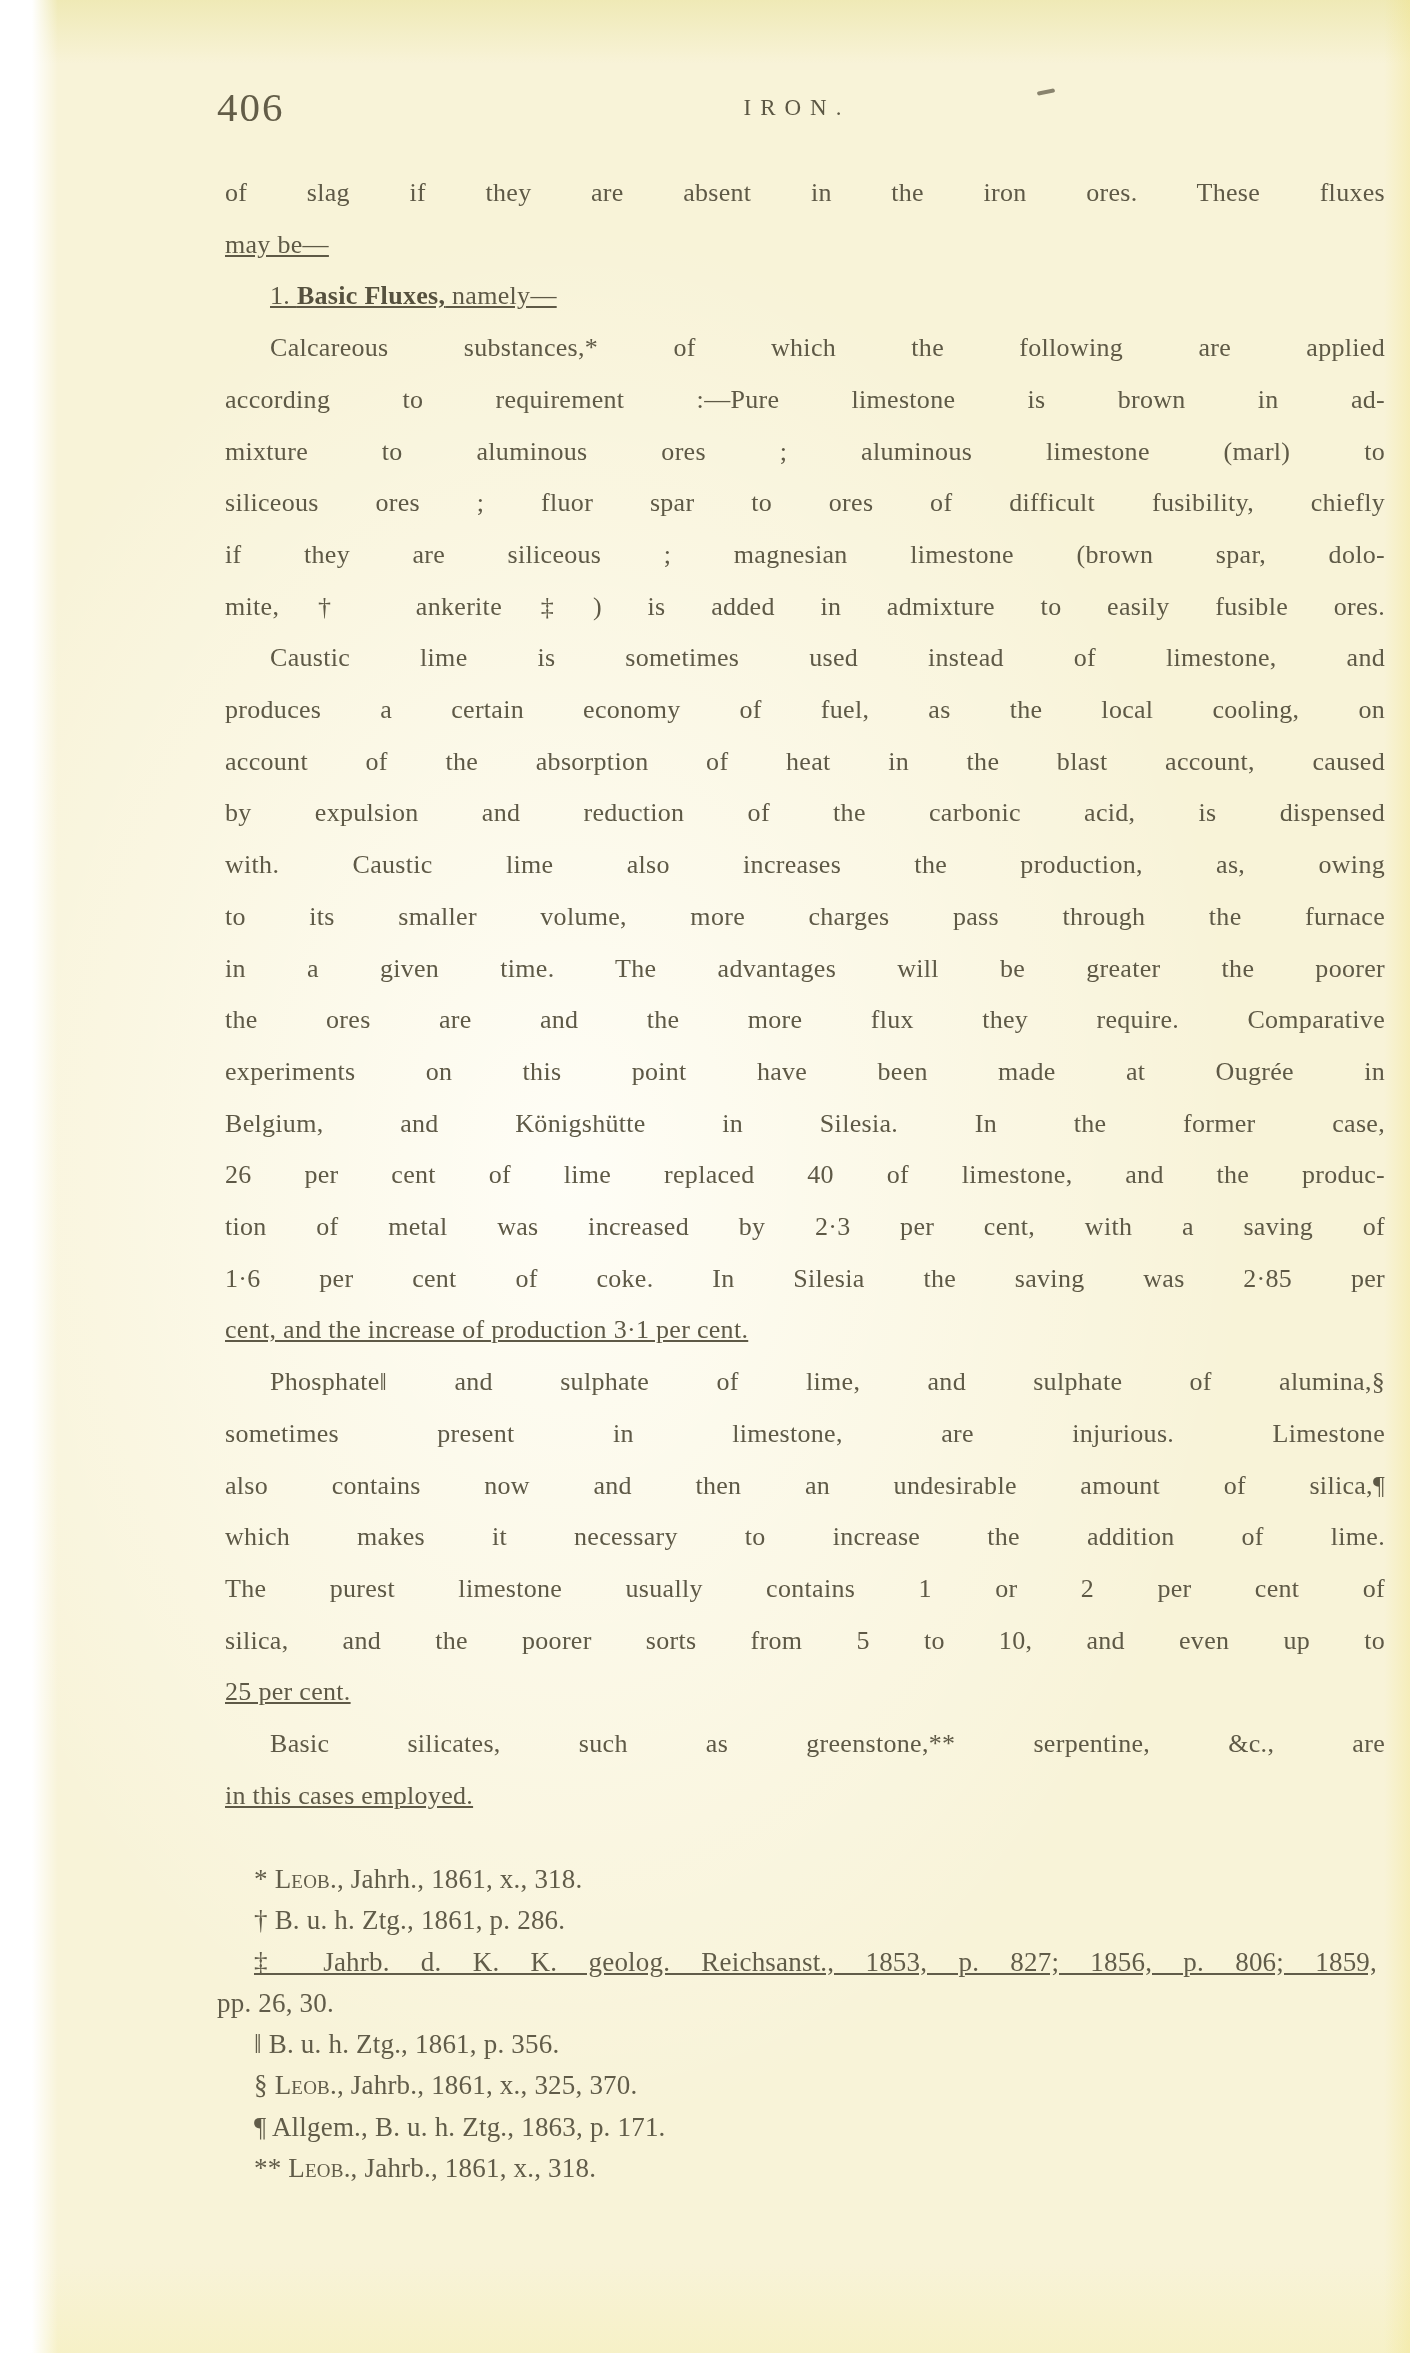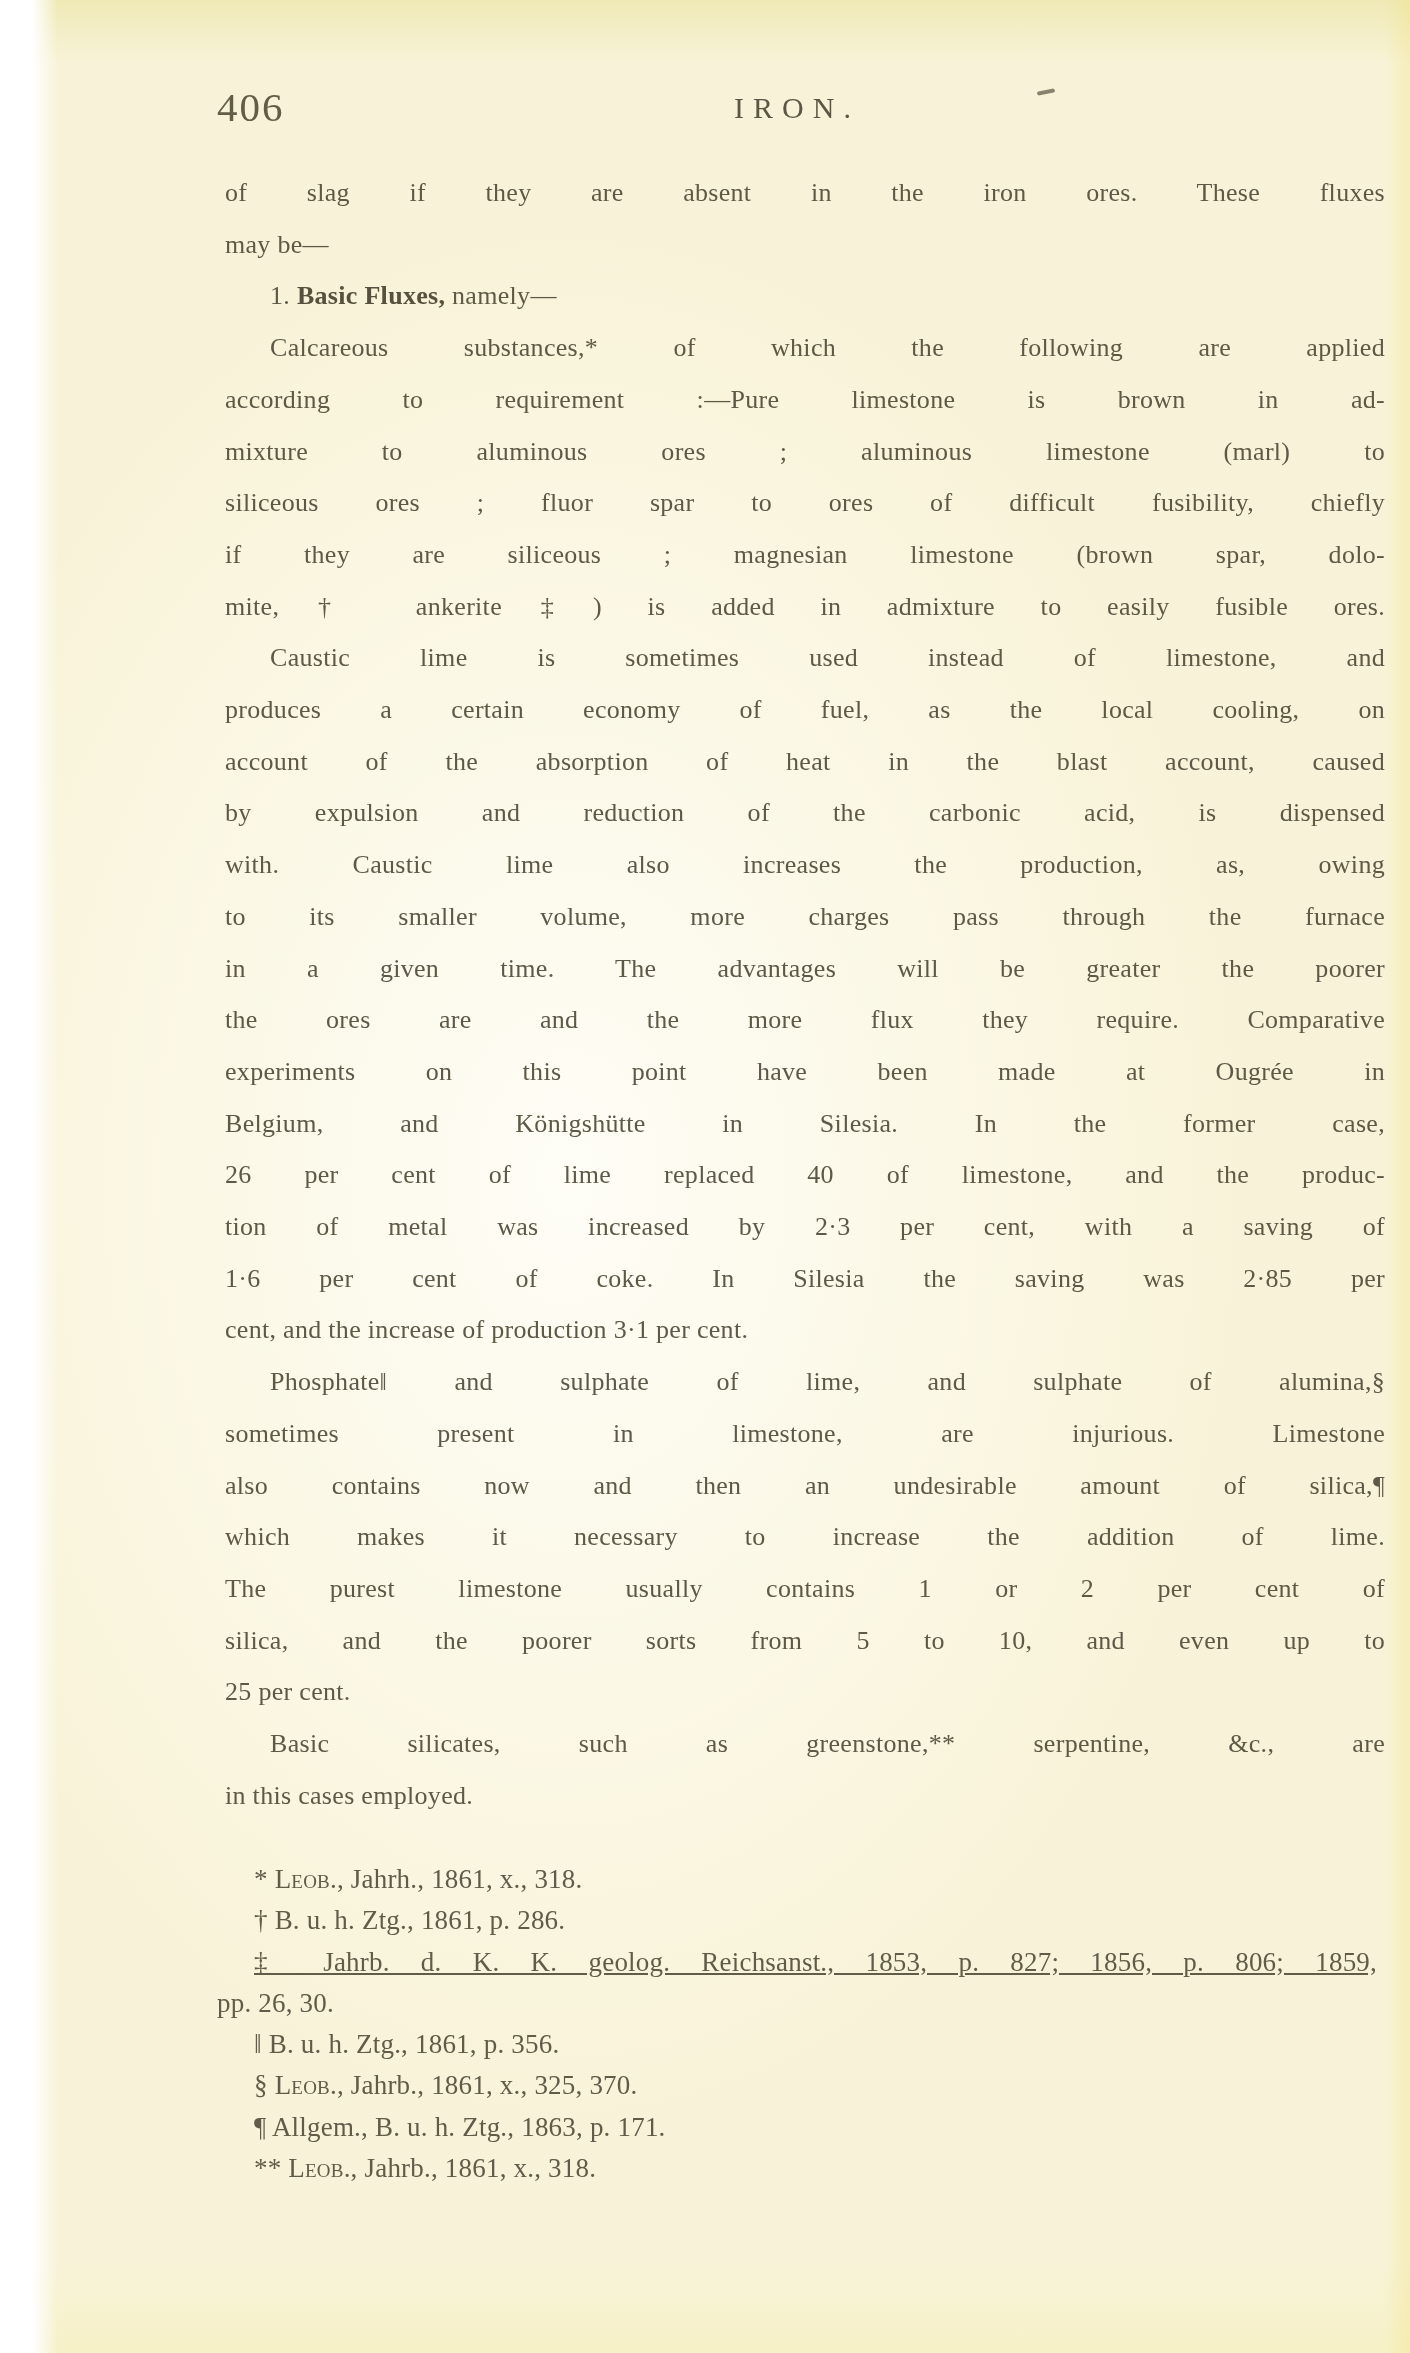--- a/index.html
+++ b/index.html
@@ -26,42 +26,42 @@
   }
   .pagenum {
     position: absolute; left: 0; top: 0;
     font-size: 41px; line-height: 46px;
     letter-spacing: 2px;
     color: #635d48;
   }
   .runtitle {
     position: absolute; left: 0; right: 0; top: 8px;
     text-align: center;
-    font-size: 30px; line-height: 32px;
+    font-size: 23px; line-height: 32px;
     letter-spacing: 9px;
     color: #5c5744;
   }
   .stray {
     position: absolute; left: 820px; top: 6px;
     width: 18px; height: 4px;
     background: #6d6752;
     border-radius: 2px 3px 2px 3px;
     transform: rotate(-12deg);
     opacity: 0.8;
   }
   .bodytext {
     position: absolute;
     left: 193px; top: 167px;
     width: 1160px;
     font-size: 26px;
     line-height: 51.7px;
     letter-spacing: 0.3px;
   }
   .line { text-align: justify; text-align-last: justify; }
-  .line.l { text-align: right; text-align-last: left; }
+  .line.l { text-align: right; text-align-last: left; text-decoration: underline; }
   .line.ind { text-indent: 45px; }
   .bold { font-weight: bold; color: #56513e; }
   .footnotes {
     position: absolute;
     left: 185px; top: 1859px;
     width: 1160px;
     font-size: 27px;
     line-height: 41.3px;
     letter-spacing: 0.2px;
     color: #615c49;

